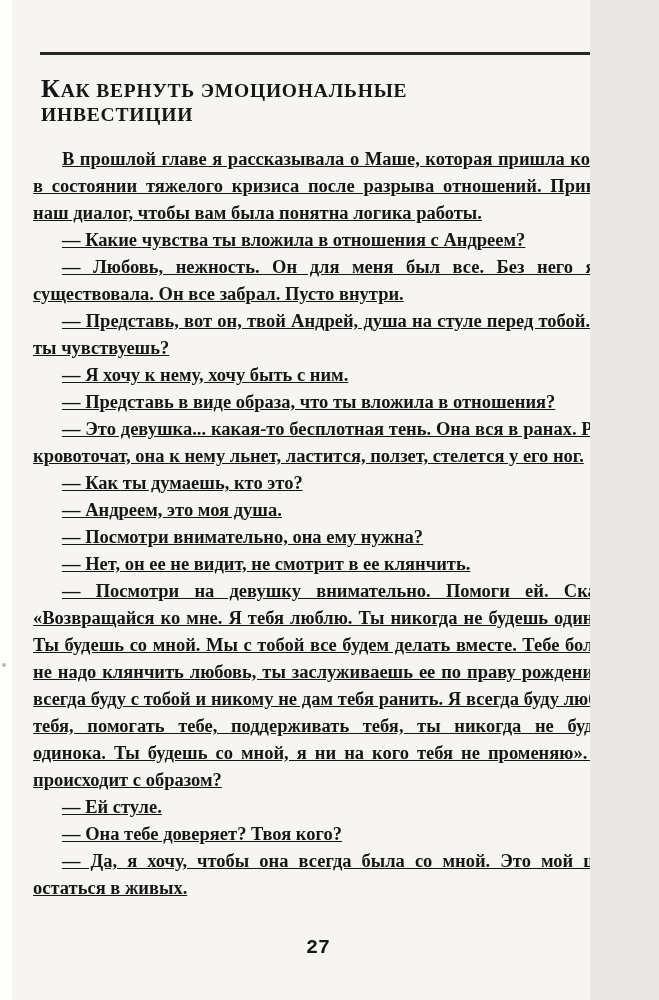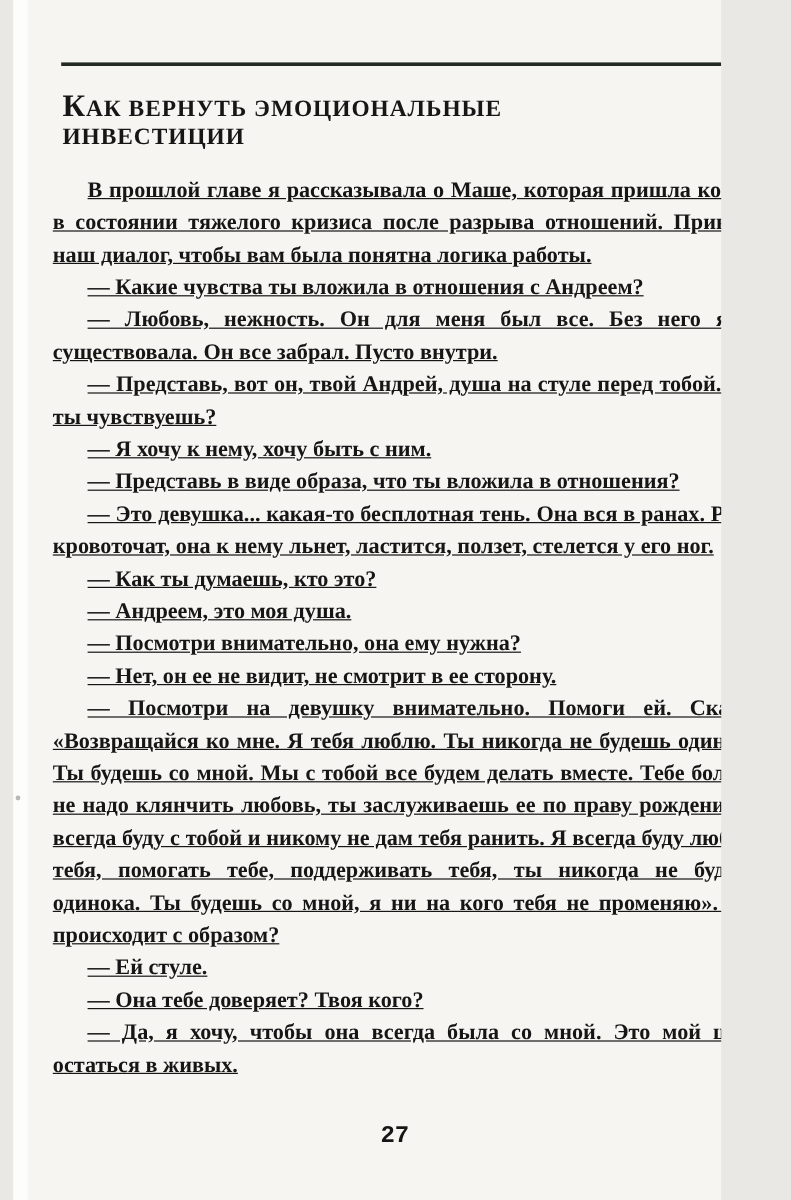--- a/index.html
+++ b/index.html
@@ -13,21 +13,20 @@
     width:659px;height:1000px;
     background:#e9e8e5;
     font-family:"Liberation Serif","DejaVu Serif",serif;
   }
   .page{
     position:relative;
     width:590px;height:1000px;
     background:var(--bg);
     color:var(--ink);
     overflow:hidden;
-    margin-left:11px;
   }
   .edge-strip{
     position:absolute;left:0;top:0;
     width:12px;height:100%;
     background:var(--edge);
   }
   .header-rule{
     position:absolute;
     left:40px;right:0;top:52px;
     height:3px;
@@ -92,21 +91,21 @@
     <p>В прошлой главе я рассказывала о Маше, которая пришла ко мне в состоянии тяжелого кризиса после разрыва отношений. Привожу наш диалог, чтобы вам была понятна логика работы.</p>
     <p>— Какие чувства ты вложила в отношения с Андреем?</p>
     <p>— Любовь, нежность. Он для меня был все. Без него я не существовала. Он все забрал. Пусто внутри.</p>
     <p>— Представь, вот он, твой Андрей, душа на стуле перед тобой. Что ты чувствуешь?</p>
     <p>— Я хочу к нему, хочу быть с ним.</p>
     <p>— Представь в виде образа, что ты вложила в отношения?</p>
     <p>— Это девушка... какая-то бесплотная тень. Она вся в ранах. Раны кровоточат, она к нему льнет, ластится, ползет, стелется у его ног.</p>
     <p>— Как ты думаешь, кто это?</p>
     <p>— Андреем, это моя душа.</p>
     <p>— Посмотри внимательно, она ему нужна?</p>
-    <p>— Нет, он ее не видит, не смотрит в ее сторону.</p>
+    <p>— Нет, он ее не видит, не смотрит в ее клянчить.</p>
     <p>— Посмотри на девушку внимательно. Помоги ей. Скажи: «Возвращайся ко мне. Я тебя люблю. Ты никогда не будешь одинока. Ты будешь со мной. Мы с тобой все будем делать вместе. Тебе больше не надо клянчить любовь, ты заслуживаешь ее по праву рождения. Я всегда буду с тобой и никому не дам тебя ранить. Я всегда буду любить тебя, помогать тебе, поддерживать тебя, ты никогда не будешь одинока. Ты будешь со мной, я ни на кого тебя не променяю». Что происходит с образом?</p>
     <p>— Ей стуле.</p>
     <p>— Она тебе доверяет? Твоя кого?</p>
     <p>— Да, я хочу, чтобы она всегда была со мной. Это мой шанс остаться в живых.</p>
   </div>
 
   <div class="scan-artifact-dot"></div>
 
   <div class="page-number">27</div>
 </div>

